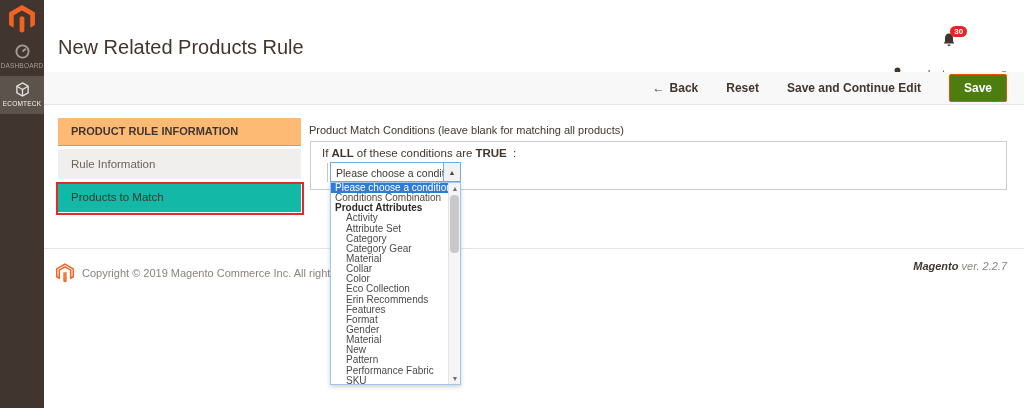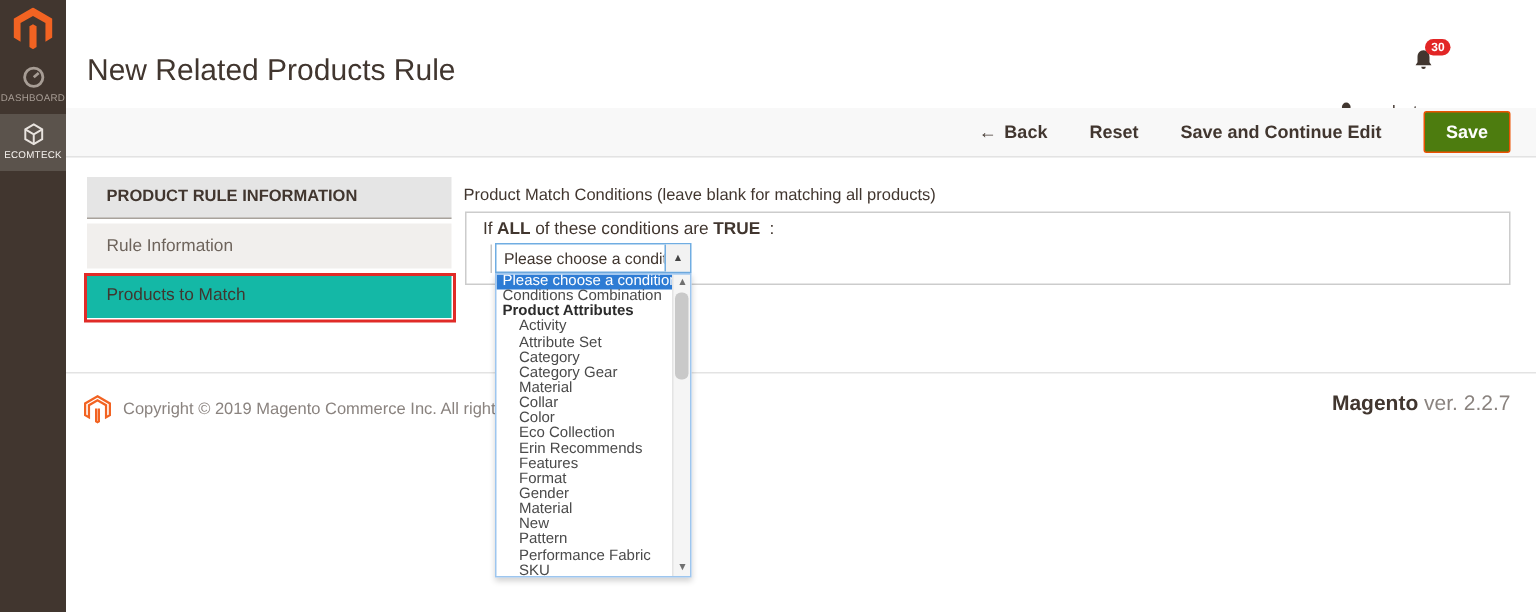--- a/index.html
+++ b/index.html
@@ -30,21 +30,21 @@
   #toolbar { left:44px; top:72px; width:980px; height:33px; background:#f8f8f8;
     border-bottom:1px solid #e3e3e3; display:flex; align-items:center; justify-content:flex-end;
     gap:28px; padding-right:17px; }
   .tb-link { font-size:12px; font-weight:600; color:#41362f; cursor:pointer; display:flex; align-items:center; gap:5px; }
   .btn-save { background:#4d7c0f; color:#fff; border:1px solid #eb5202; border-radius:2px;
     font-size:12px; font-weight:600; padding:6px 14px; cursor:pointer; font-family:inherit; }
 
   
   #nav-panel { left:58px; top:118px; width:243px; }
   .nav-head { font-size:11px; font-weight:700; color:#41362f; padding:7px 2px 8px 13px;
-    border-bottom:1px solid #a8a29b; background:#e5e5e5; }
+    border-bottom:1px solid #a8a29b; background:#fdba74; }
   .nav-item { height:30px; line-height:30px; padding-left:13px; font-size:11.5px; color:#6e645c;
     background:#f1efed; margin-top:3px; cursor:pointer; }
   .nav-item.active { background:#14b8a6; color:#41362f; font-weight:400; }
   #red-box { left:56px; top:182px; width:248px; height:33px; border:2px solid #e02b27; z-index:5; pointer-events:none; }
 
   
   #match-label { left:309px; top:124px; font-size:11px; color:#41362f; }
   #cond-box { left:310px; top:141px; width:697px; height:49px; border:1px solid #cccccc; background:#fff; }
   #cond-sentence { left:322px; top:147px; font-size:11.5px; color:#41362f; }
   #cond-sentence b { font-weight:700; margin:0 3px; cursor:pointer; }
@@ -70,21 +70,21 @@
   #sb-up { top:0; }
   #sb-down { bottom:0; }
   #sb-thumb { position:absolute; left:1px; top:12px; width:9px; height:58px; background:#c9c9c9;
     border-radius:4px; cursor:pointer; }
 
   
   #footer-rule { left:44px; top:248px; width:980px; height:1px; background:#e3e3e3; }
   #footer-left { left:56px; top:263px; display:flex; align-items:center; gap:8px; }
   #copyright { font-size:11px; color:#8a837f; }
   #footer-right { right:17px; top:260px; text-align:right; }
-  #ver-line { font-size:14px; color:#8a837f; }
+  #ver-line { font-size:11px; color:#8a837f;font-style:italic; }
   #ver-line b { color:#41362f; font-weight:700; }
   #links-line { font-size:11px; margin-top:4px; }
   #links-line a { color:#eb5202; text-decoration:underline; cursor:pointer; }
   #links-line .sep { color:#8a837f; margin:0 3px; }
 </style>
 </head>
 <body>
 
 <div id="sidebar" class="abs">
   <div class="side-logo">

